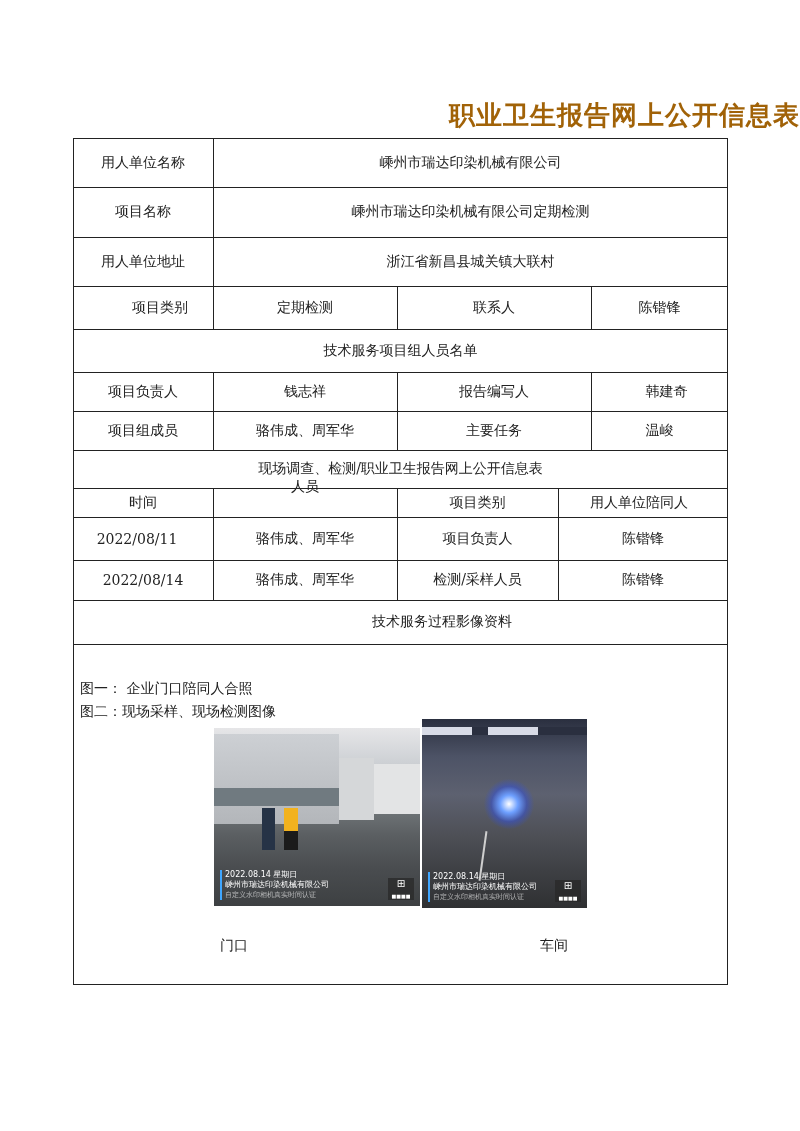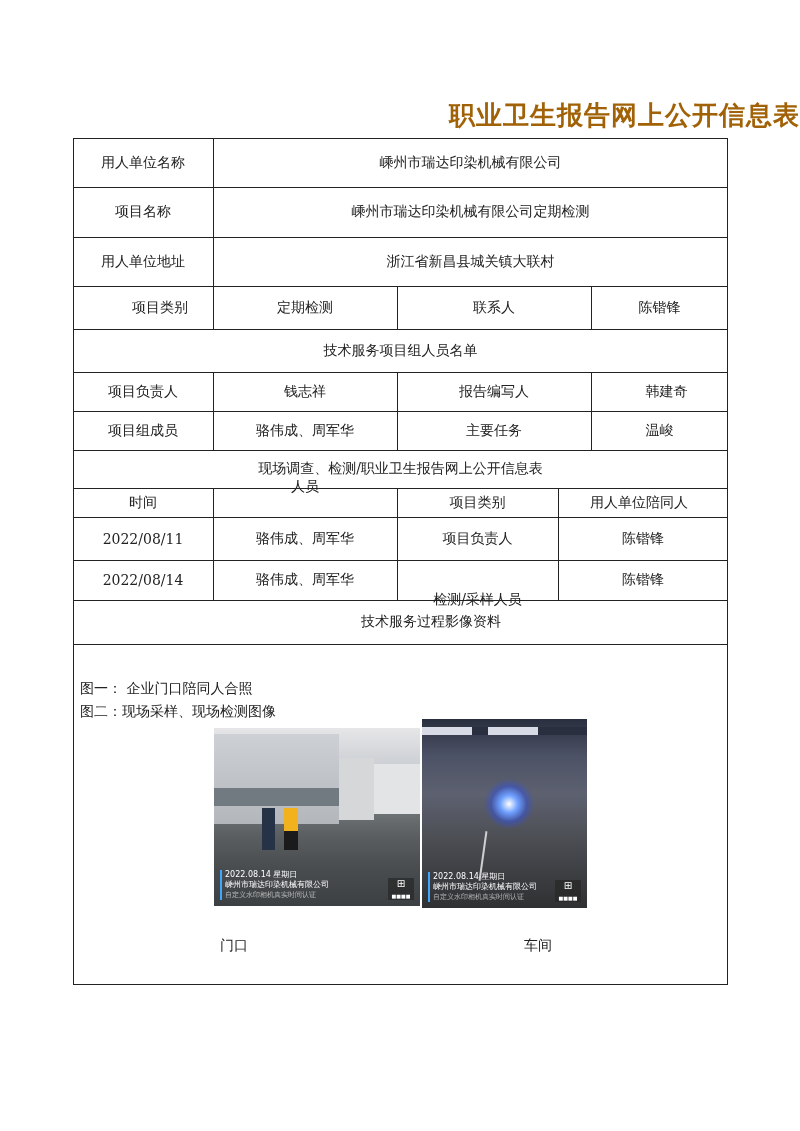--- a/index.html
+++ b/index.html
@@ -78,31 +78,31 @@
 <div class="cell" style="left:397px; top:411px; width:194px; height:39px">主要任务</div>
 <div class="cell" style="left:591px; top:411px; width:137px; height:39px">温峻</div>
 
 <div class="cell" style="left:73px; top:450px; width:655px; height:38px">现场调查、检测/职业卫生报告网上公开信息表</div>
 
 <div class="cell" style="left:73px; top:488px; width:140px; height:29px">时间</div>
 <div class="cell" style="left:213px; top:472px; width:184px; height:29px">人员</div>
 <div class="cell" style="left:397px; top:488px; width:161px; height:29px">项目类别</div>
 <div class="cell" style="left:558px; top:488px; width:162px; height:29px">用人单位陪同人</div>
 
-<div class="cell" style="left:73px; top:517px; width:140px; height:43px">2022/08/11</div>
+<div class="cell" style="left:67px; top:517px; width:140px; height:43px">2022/08/11</div>
 <div class="cell" style="left:213px; top:517px; width:184px; height:43px">骆伟成、周军华</div>
 <div class="cell" style="left:397px; top:517px; width:161px; height:43px">项目负责人</div>
 <div class="cell" style="left:558px; top:517px; width:170px; height:43px">陈锴锋</div>
 
 <div class="cell" style="left:73px; top:560px; width:140px; height:40px">2022/08/14</div>
 <div class="cell" style="left:213px; top:560px; width:184px; height:40px">骆伟成、周军华</div>
-<div class="cell" style="left:397px; top:580px; width:161px; height:40px">检测/采样人员</div>
+<div class="cell" style="left:397px; top:560px; width:161px; height:40px">检测/采样人员</div>
 <div class="cell" style="left:558px; top:560px; width:170px; height:40px">陈锴锋</div>
 
-<div class="cell" style="left:73px; top:600px; width:716px; height:44px">技术服务过程影像资料</div>
+<div class="cell" style="left:84px; top:600px; width:716px; height:44px">技术服务过程影像资料</div>
 
 <div class="cap" style="left:80px; top:680px">图一：  企业门口陪同人合照</div>
 <div class="cap" style="left:80px; top:703px">图二：现场采样、现场检测图像</div>
 
 <div class="photo" style="left:214px; top:728px; width:206px; height:178px;
      background:linear-gradient(180deg,#e6e6e8 0%,#cfd2d6 18%,#b9bcc0 35%,#6d7275 48%,#5b5f62 60%,#4a4d50 78%,#3d4042 100%);">
   <div style="position:absolute;left:0;top:6px;width:125px;height:90px;background:linear-gradient(180deg,#cdd0d4,#b3b6ba);"></div>
   <div style="position:absolute;left:0;top:60px;width:125px;height:18px;background:#707a80;"></div>
   <div style="position:absolute;left:125px;top:30px;width:35px;height:62px;background:#d5d7d9;"></div>
   <div style="position:absolute;left:160px;top:36px;width:46px;height:50px;background:#e3e4e5;"></div>
@@ -124,13 +124,13 @@
   <div style="position:absolute;left:60px;top:112px;width:2px;height:50px;background:#cfcfcf;transform:rotate(8deg);"></div>
   <div class="wm">
     <div>2022.08.14  星期日</div>
     <div>嵊州市瑞达印染机械有限公司</div>
     <div class="sub">自定义水印相机真实时间认证</div>
   </div>
   <div class="wmbtn">⊞<span class="s">■■■■</span></div>
 </div>
 
 <div class="cap" style="left:220px; top:937px">门口</div>
-<div class="cap" style="left:524px; top:937px">车间</div>
+<div class="cap" style="left:540px; top:937px">车间</div>
 
 </body></html>

